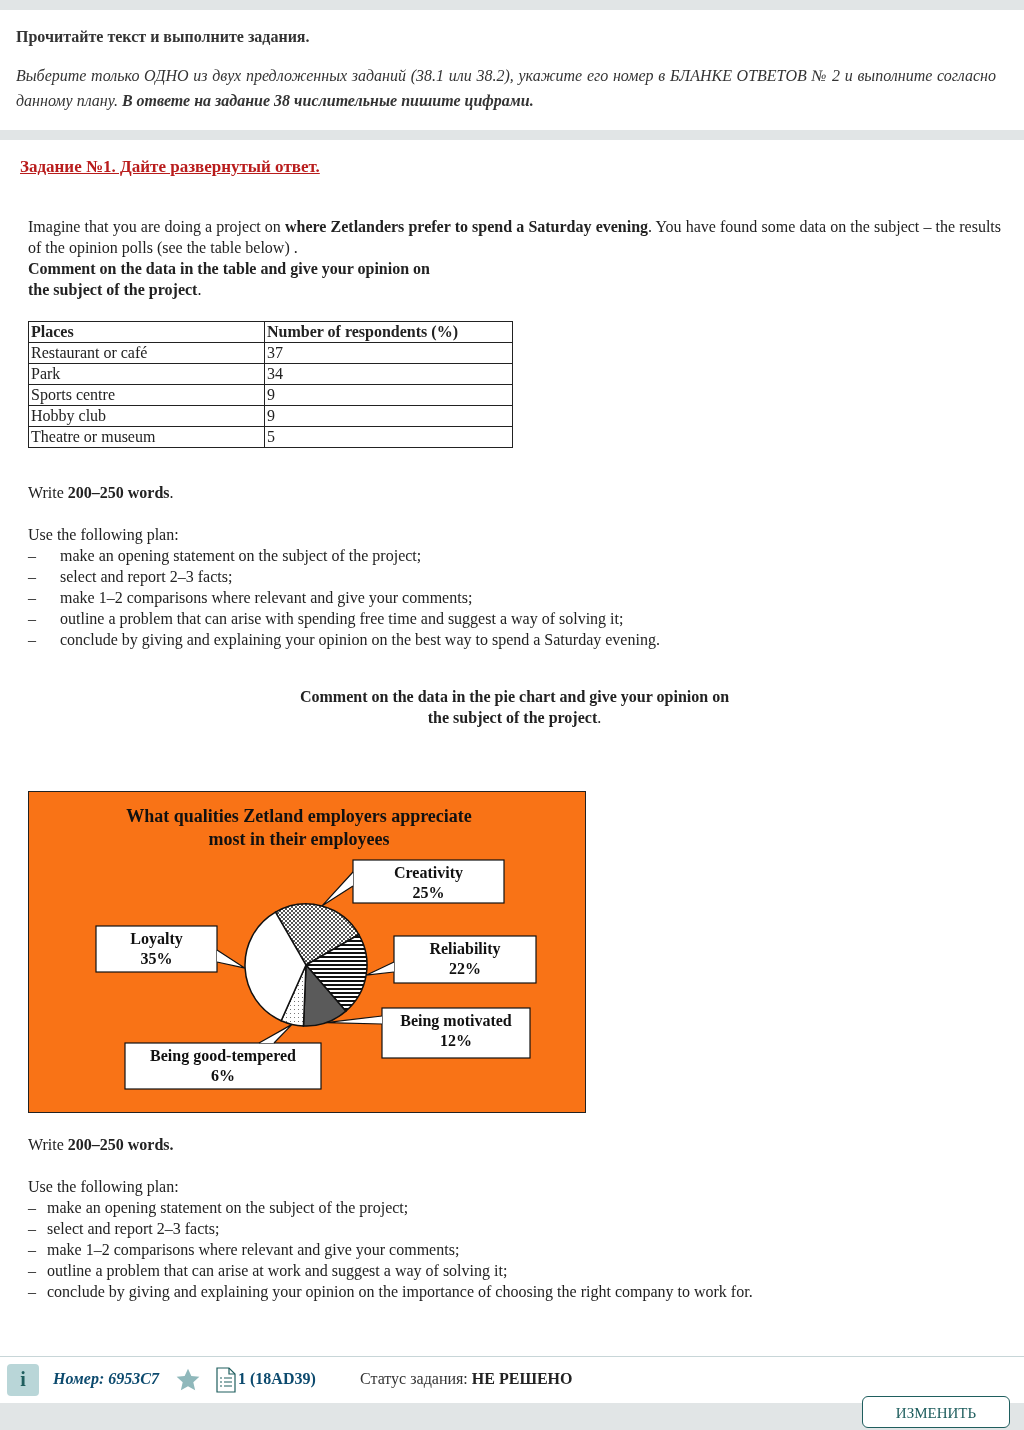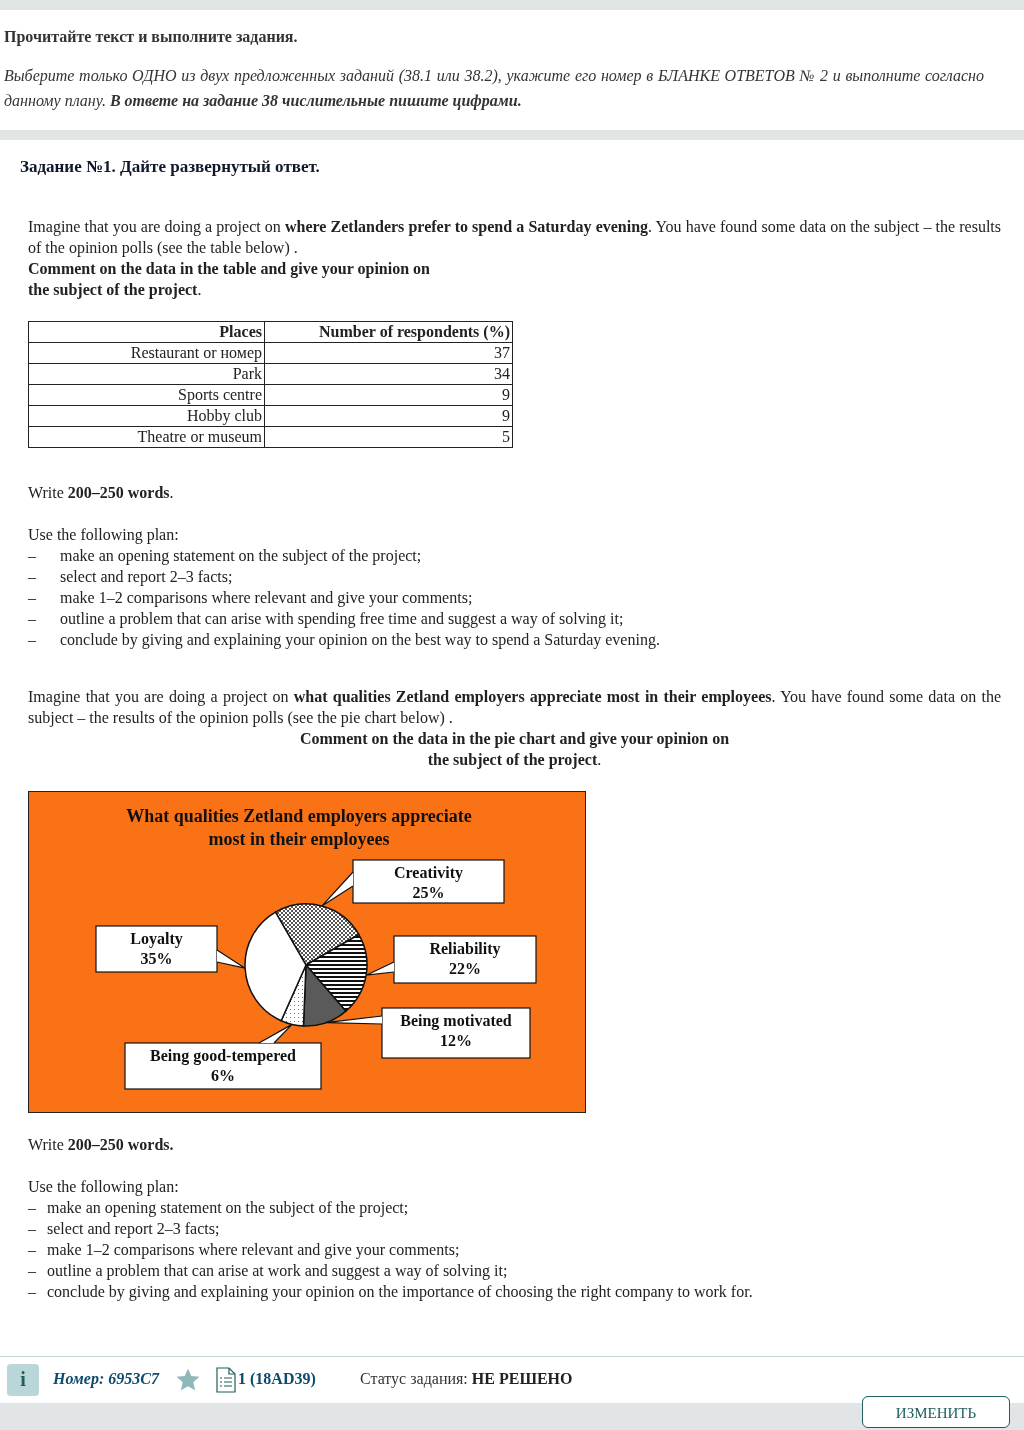--- a/index.html
+++ b/index.html
@@ -3,33 +3,33 @@
 <meta charset="utf-8">
 <style>
   html, body { margin:0; padding:0; }
   body { width:1024px; height:1430px; background:#ffffff; position:relative; overflow:hidden;
          font-family:"Liberation Serif", serif; color:#222; }
   .band { position:absolute; left:0; width:1024px; background:#e1e5e6; }
   .band.top { top:0; height:10px; }
   .band.mid { top:130px; height:10px; }
   .band.bottom { top:1403px; height:27px; }
 
-  .intro { position:absolute; left:4px; top:28px; width:980px; }
+  .intro { position:absolute; left:16px; top:28px; width:980px; }
   .intro-title { font-weight:bold; font-size:16px; color:#333; }
   .intro-text { margin-top:17px; font-style:italic; font-size:16px; line-height:25px; text-align:justify; color:#333; }
   .intro-text b { font-style:italic;margin-top:24px; }
 
-  .task-title { position:absolute; left:20px; top:157px; font-weight:bold; font-size:17px; color:#0f172a; }
+  .task-title { position:absolute; left:20px; top:157px; font-weight:bold; font-size:17px; color:#b91c1c;text-decoration:underline; }
 
   .block { position:absolute; left:28px; width:973px; font-size:16px; line-height:21px; color:#222; }
   .block p { margin:0; }
   .just { text-align:justify; }
 
   table.places { border-collapse:collapse; position:absolute; left:28px; top:321px; font-size:16px; }
-  table.places td { border:1.5px solid #222; padding:0 2px; height:20px; line-height:20px;text-align:right; }
+  table.places td { border:1.5px solid #222; padding:0 2px; height:20px; line-height:20px; }
   table.places td.c1 { width:231px; }
   table.places td.c2 { width:243px; }
   table.places tr.hdr td { font-weight:bold; }
 
   .plan-line { display:flex; }
   .plan-line .dash { width:32px; flex:none; }
   .plan2 .plan-line .dash { width:19px; }
 
   .chart-frame { position:absolute; left:28px; top:791px; width:556px; height:320px; border:1.5px solid #222; background:#f97316; }
   .chart-frame svg { position:absolute; left:0; top:0; }
@@ -69,21 +69,21 @@
   <p style="text-align:left;"><b>Comment on the data in the table and give your opinion on</b><br><b>the subject of the project</b><span>.</span></p>
 </div>
 
 <table class="places">
   <tbody>
       <tr class="hdr">
     <td class="c1">Places</td>
     <td class="c2">Number of respondents (%)</td>
   </tr>
   <tr>
-        <td class="c1">Restaurant or номер</td>
+        <td class="c1">Restaurant or café</td>
         <td class="c2">37</td>
       </tr>
   <tr>
         <td class="c1">Park</td>
         <td class="c2">34</td>
       </tr>
   <tr>
         <td class="c1">Sports centre</td>
         <td class="c2">9</td>
       </tr>
@@ -120,21 +120,20 @@
         <span>outline a problem that can arise with spending free time and suggest a way of solving it;</span>
       </div>
     <div class="plan-line">
         <span class="dash">–</span>
         <span>conclude by giving and explaining your opinion on the best way to spend a Saturday evening.</span>
       </div>
   </div>
 </div>
 
 <div class="block just" style="top:686px;">
-  <p><span>Imagine that you are doing a project on </span><b>what qualities Zetland employers appreciate most in their employees</b><span>. You have found some data on the subject – the results of the opinion polls (see the pie chart below) .</span></p>
   <p style="text-align:center;"><b>Comment on the data in the pie chart and give your opinion on</b><br><b>the subject of the project</b><span>.</span></p>
 </div>
 
 <div class="chart-frame">
   <svg id="pie-svg" width="556" height="320">
     <defs>
       <pattern id="pat-checker" width="4" height="4" patternUnits="userSpaceOnUse">
         <rect width="4" height="4" fill="#fff"></rect>
         <rect width="2" height="2" fill="#555"></rect>
         <rect x="2" y="2" width="2" height="2" fill="#555"></rect>

